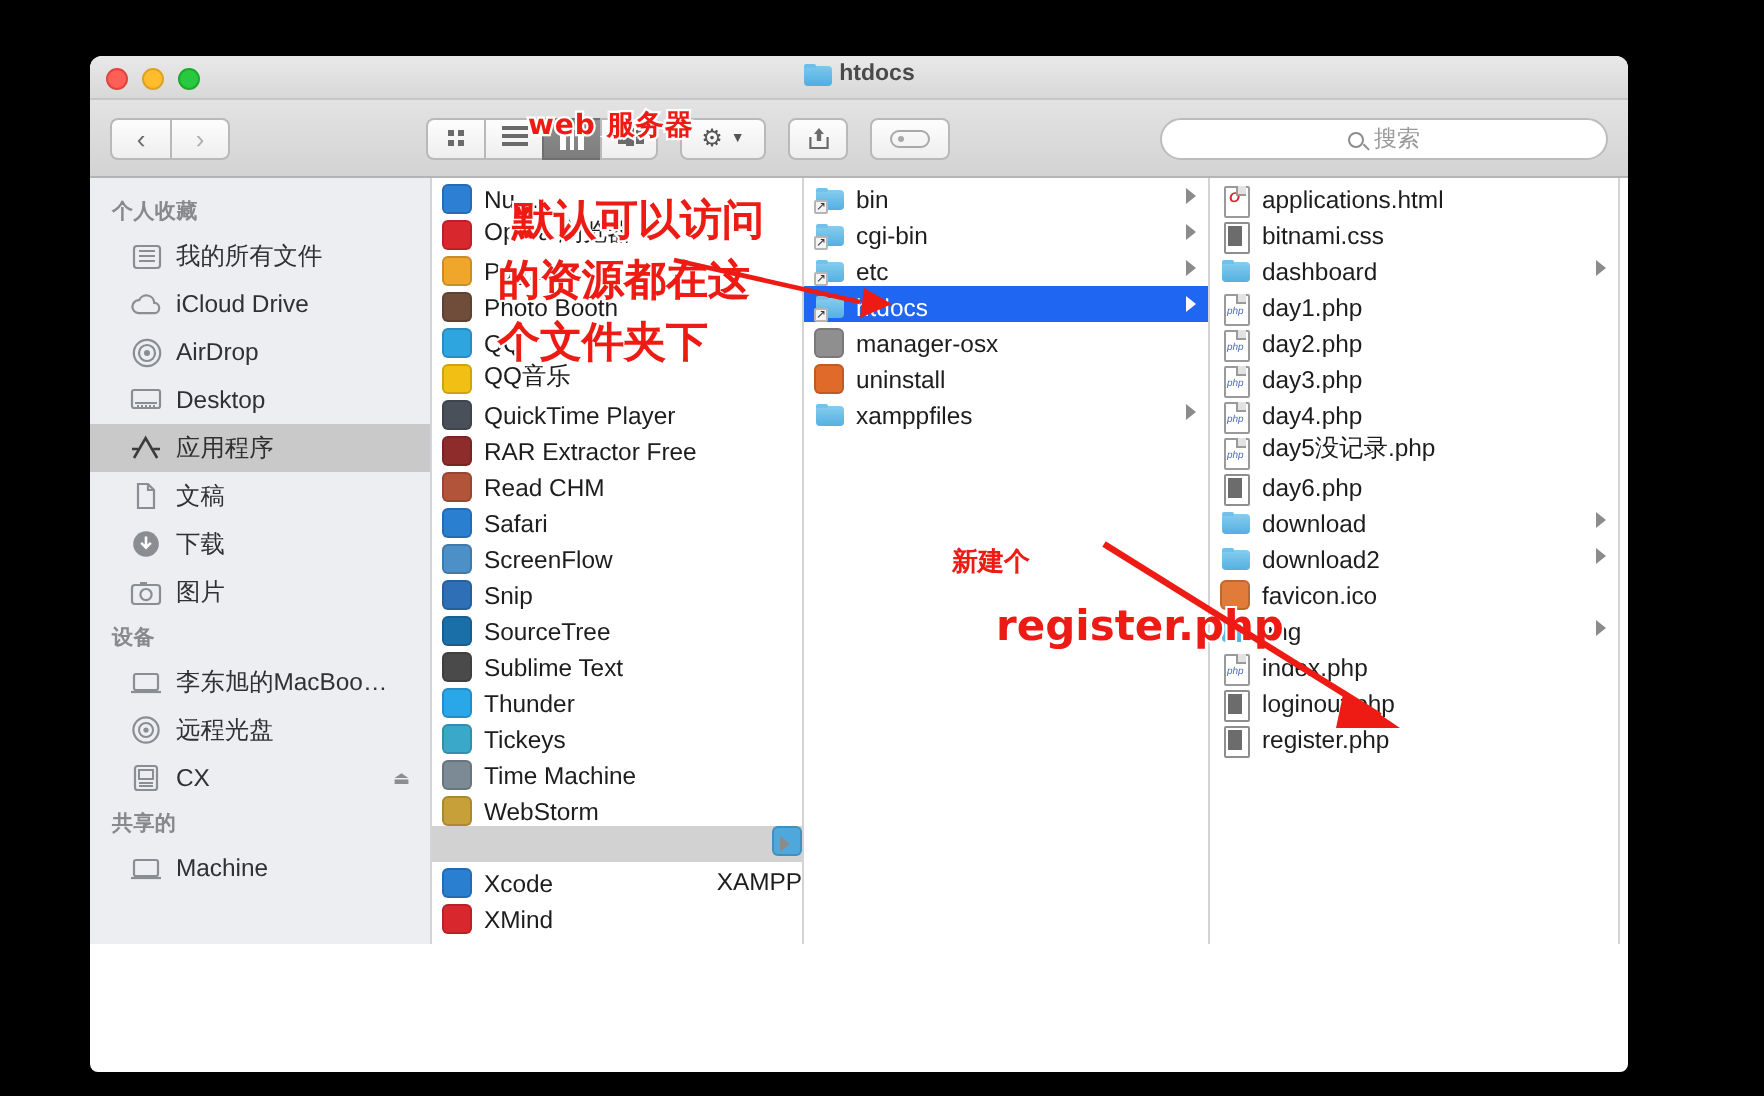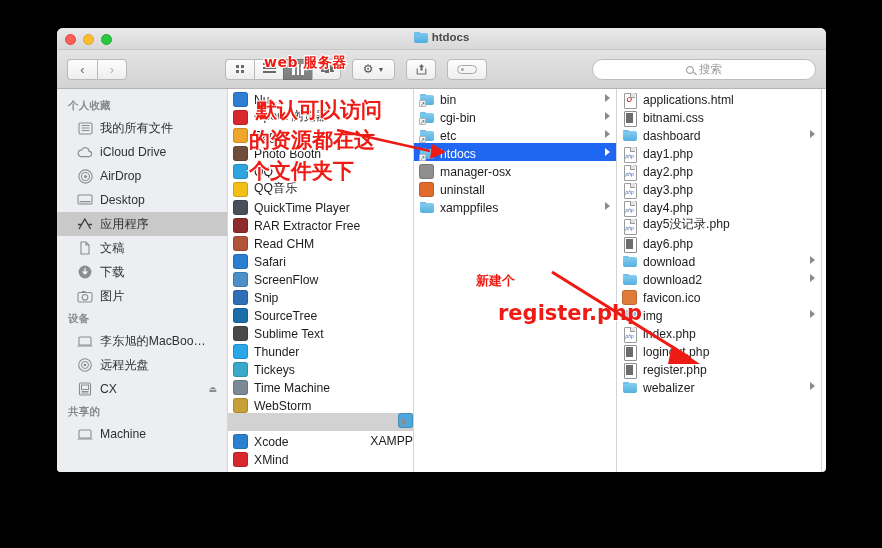--- a/index.html
+++ b/index.html
@@ -5,22 +5,22 @@
   * { box-sizing: border-box; margin: 0; padding: 0; }
   body {
     width: 882px; height: 548px;
     background: #000;
     font-family: "Liberation Sans", "DejaVu Sans", sans-serif;
     overflow: hidden;
     position: relative;
   }
   #window {
     position: absolute;
-    left: 57px; top: 28px;
-    width: 769px; height: 444px;
+    left: 45px; top: 28px;
+    width: 769px; height: 508px;
     background: #fff;
     border-radius: 6px 6px 4px 4px;
     overflow: hidden;
     box-shadow: 0 2px 14px rgba(0,0,0,0.55);
   }
   
   #titlebar {
     height: 22px;
     background: linear-gradient(#e9e9e9, #d8d8d8);
     border-bottom: 1px solid #c6c6c6;
@@ -659,25 +659,20 @@
           <span>index.php</span>
         </div>
         <div class="row">
           <span class="ic doc2"></span>
           <span>loginout.php</span>
         </div>
         <div class="row">
           <span class="ic doc2"></span>
           <span>register.php</span>
         </div>
-        <div class="row">
-          <span class="ic folder"></span>
-          <span>webalizer</span>
-          <span class="disc"></span>
-        </div>
       </div>
   </div>
 </div>
 
 <div class="anno" id="anno-web">web 服务器</div>
 <div class="anno" id="anno-l1">默认可以访问</div>
 <div class="anno" id="anno-l2">的资源都在这</div>
 <div class="anno" id="anno-l3">个文件夹下</div>
 <div class="anno" id="anno-new">新建个</div>
 <div class="anno" id="anno-reg">register.php</div>

